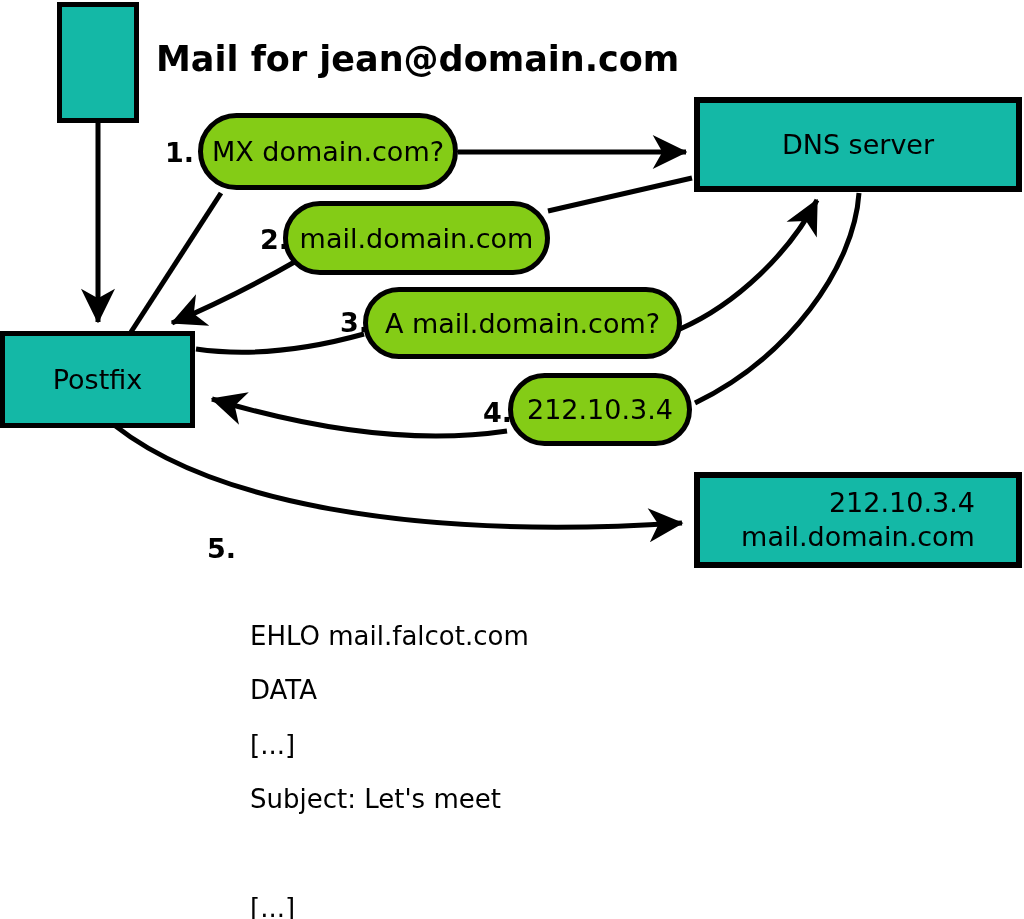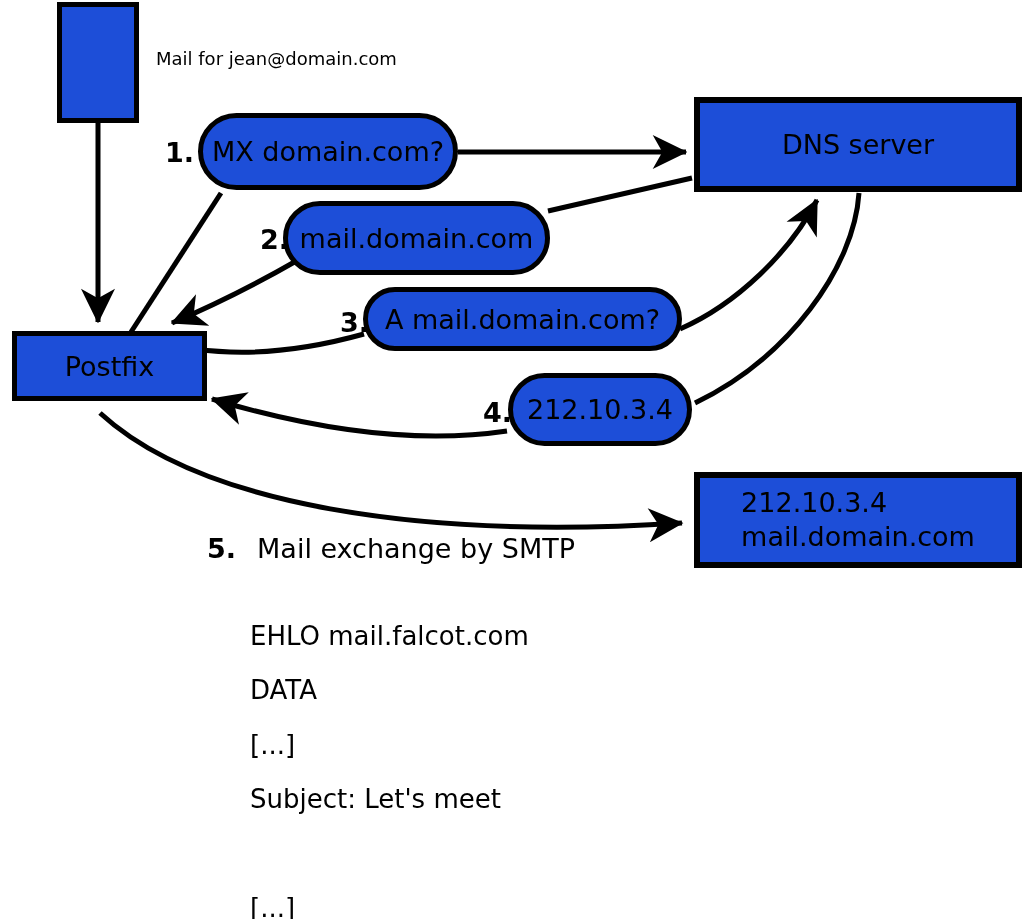--- a/index.html
+++ b/index.html
@@ -24,56 +24,57 @@
     z-index: 1;
   }
   svg.connectors path.link {
     stroke: #000000;
     stroke-width: 5;
     fill: none;
   }
   .node {
     position: absolute;
     box-sizing: border-box;
-    background: #1d4ed8;
+    background: #14b8a6;
     border: 5px solid #000000;
     z-index: 2;
     display: flex;
     align-items: center;
     justify-content: center;
-    text-align: left;
+    text-align: right;
     font-size: 27px;
     line-height: 33px;
   }
   .node.thick { border-width: 6px; }
   .pill {
     position: absolute;
     box-sizing: border-box;
-    background: #1d4ed8;
+    background: #84cc16;
     border: 5px solid #000000;
     border-radius: 40px;
     z-index: 2;
     display: flex;
     align-items: center;
     justify-content: center;
     font-size: 27px;
   }
   .step-num {
     position: absolute;
     z-index: 3;
     font-size: 27px;
     font-weight: bold;
     line-height: 30px;
   }
   .caption {
     position: absolute;
     z-index: 3;
-    font-size: 18px;
+    font-size: 35px;
     line-height: 30px;
     white-space: nowrap;
+    font-weight: bold;
   }
   .step5 {
     position: absolute;
     left: 207px;
     top: 534px;
     z-index: 3;
     display: flex;
     gap: 21px;
     font-size: 27px;
     line-height: 30px;
@@ -113,58 +114,57 @@
     <path class="link" d="M 298,260 C 258,283 212,306 172,323" marker-end="url(#ah)"></path>
     <path class="link" d="M 196,349 C 252,357 310,349 364,334"></path>
     <path class="link" d="M 680,329 C 737,304 790,252 817,200" marker-end="url(#ah)"></path>
     <path class="link" d="M 859,193 C 854,268 788,358 695,403"></path>
     <path class="link" d="M 507,431 C 400,447 292,423 212,399" marker-end="url(#ah)"></path>
     <path class="link" d="M 100,413 C 200,505 420,540 682,523" marker-end="url(#ah)"></path>
   </svg>
 
   <div class="node" style="left:57px; top:2px; width:82px; height:121px;"></div>
 
-  <div class="node" style="left:12px; top:331px; width:195px; height:70px;">
+  <div class="node" style="left:0; top:331px; width:195px; height:97px;">
     <span>Postfix</span>
   </div>
 
   <div class="node thick" style="left:694px; top:97px; width:328px; height:95px;">
     <span>DNS server</span>
   </div>
 
   <div class="node thick mail-server-label" style="left:694px; top:472px; width:328px; height:96px;">
     <div>
       <div>212.10.3.4</div>
       <div>mail.domain.com</div>
     </div>
   </div>
 
   <div class="pill" style="left:198px; top:113px; width:260px; height:77px;">
     <span>MX domain.com?</span>
   </div>
   <div class="pill" style="left:283px; top:201px; width:267px; height:74px;">
     <span>mail.domain.com</span>
   </div>
-  <div class="pill" style="left:363px; top:287px; width:319px; height:64px;">
+  <div class="pill" style="left:363px; top:287px; width:319px; height:72px;">
     <span>A mail.domain.com?</span>
   </div>
   <div class="pill" style="left:508px; top:373px; width:184px; height:73px;">
     <span>212.10.3.4</span>
   </div>
 
   <div class="step-num" style="left:165px; top:138px;">1.</div>
   <div class="step-num" style="left:260px; top:225px;">2.</div>
   <div class="step-num" style="left:340px; top:308px;">3.</div>
   <div class="step-num" style="left:483px; top:398px;">4.</div>
 
   <div class="caption" style="left:156px; top:44px;">Mail for jean@domain.com</div>
 
   <div class="step5">
     <span class="num">5.</span>
-    <span>Mail exchange by SMTP</span>
   </div>
 
   <div class="smtp-block">
     <div class="smtp-line">EHLO mail.falcot.com</div>
     <div class="smtp-line">DATA</div>
     <div class="smtp-line">[...]</div>
     <div class="smtp-line">Subject: Let's meet</div>
     <div class="smtp-line"></div>
     <div class="smtp-line">[...]</div>
     <div class="smtp-line">.</div>

